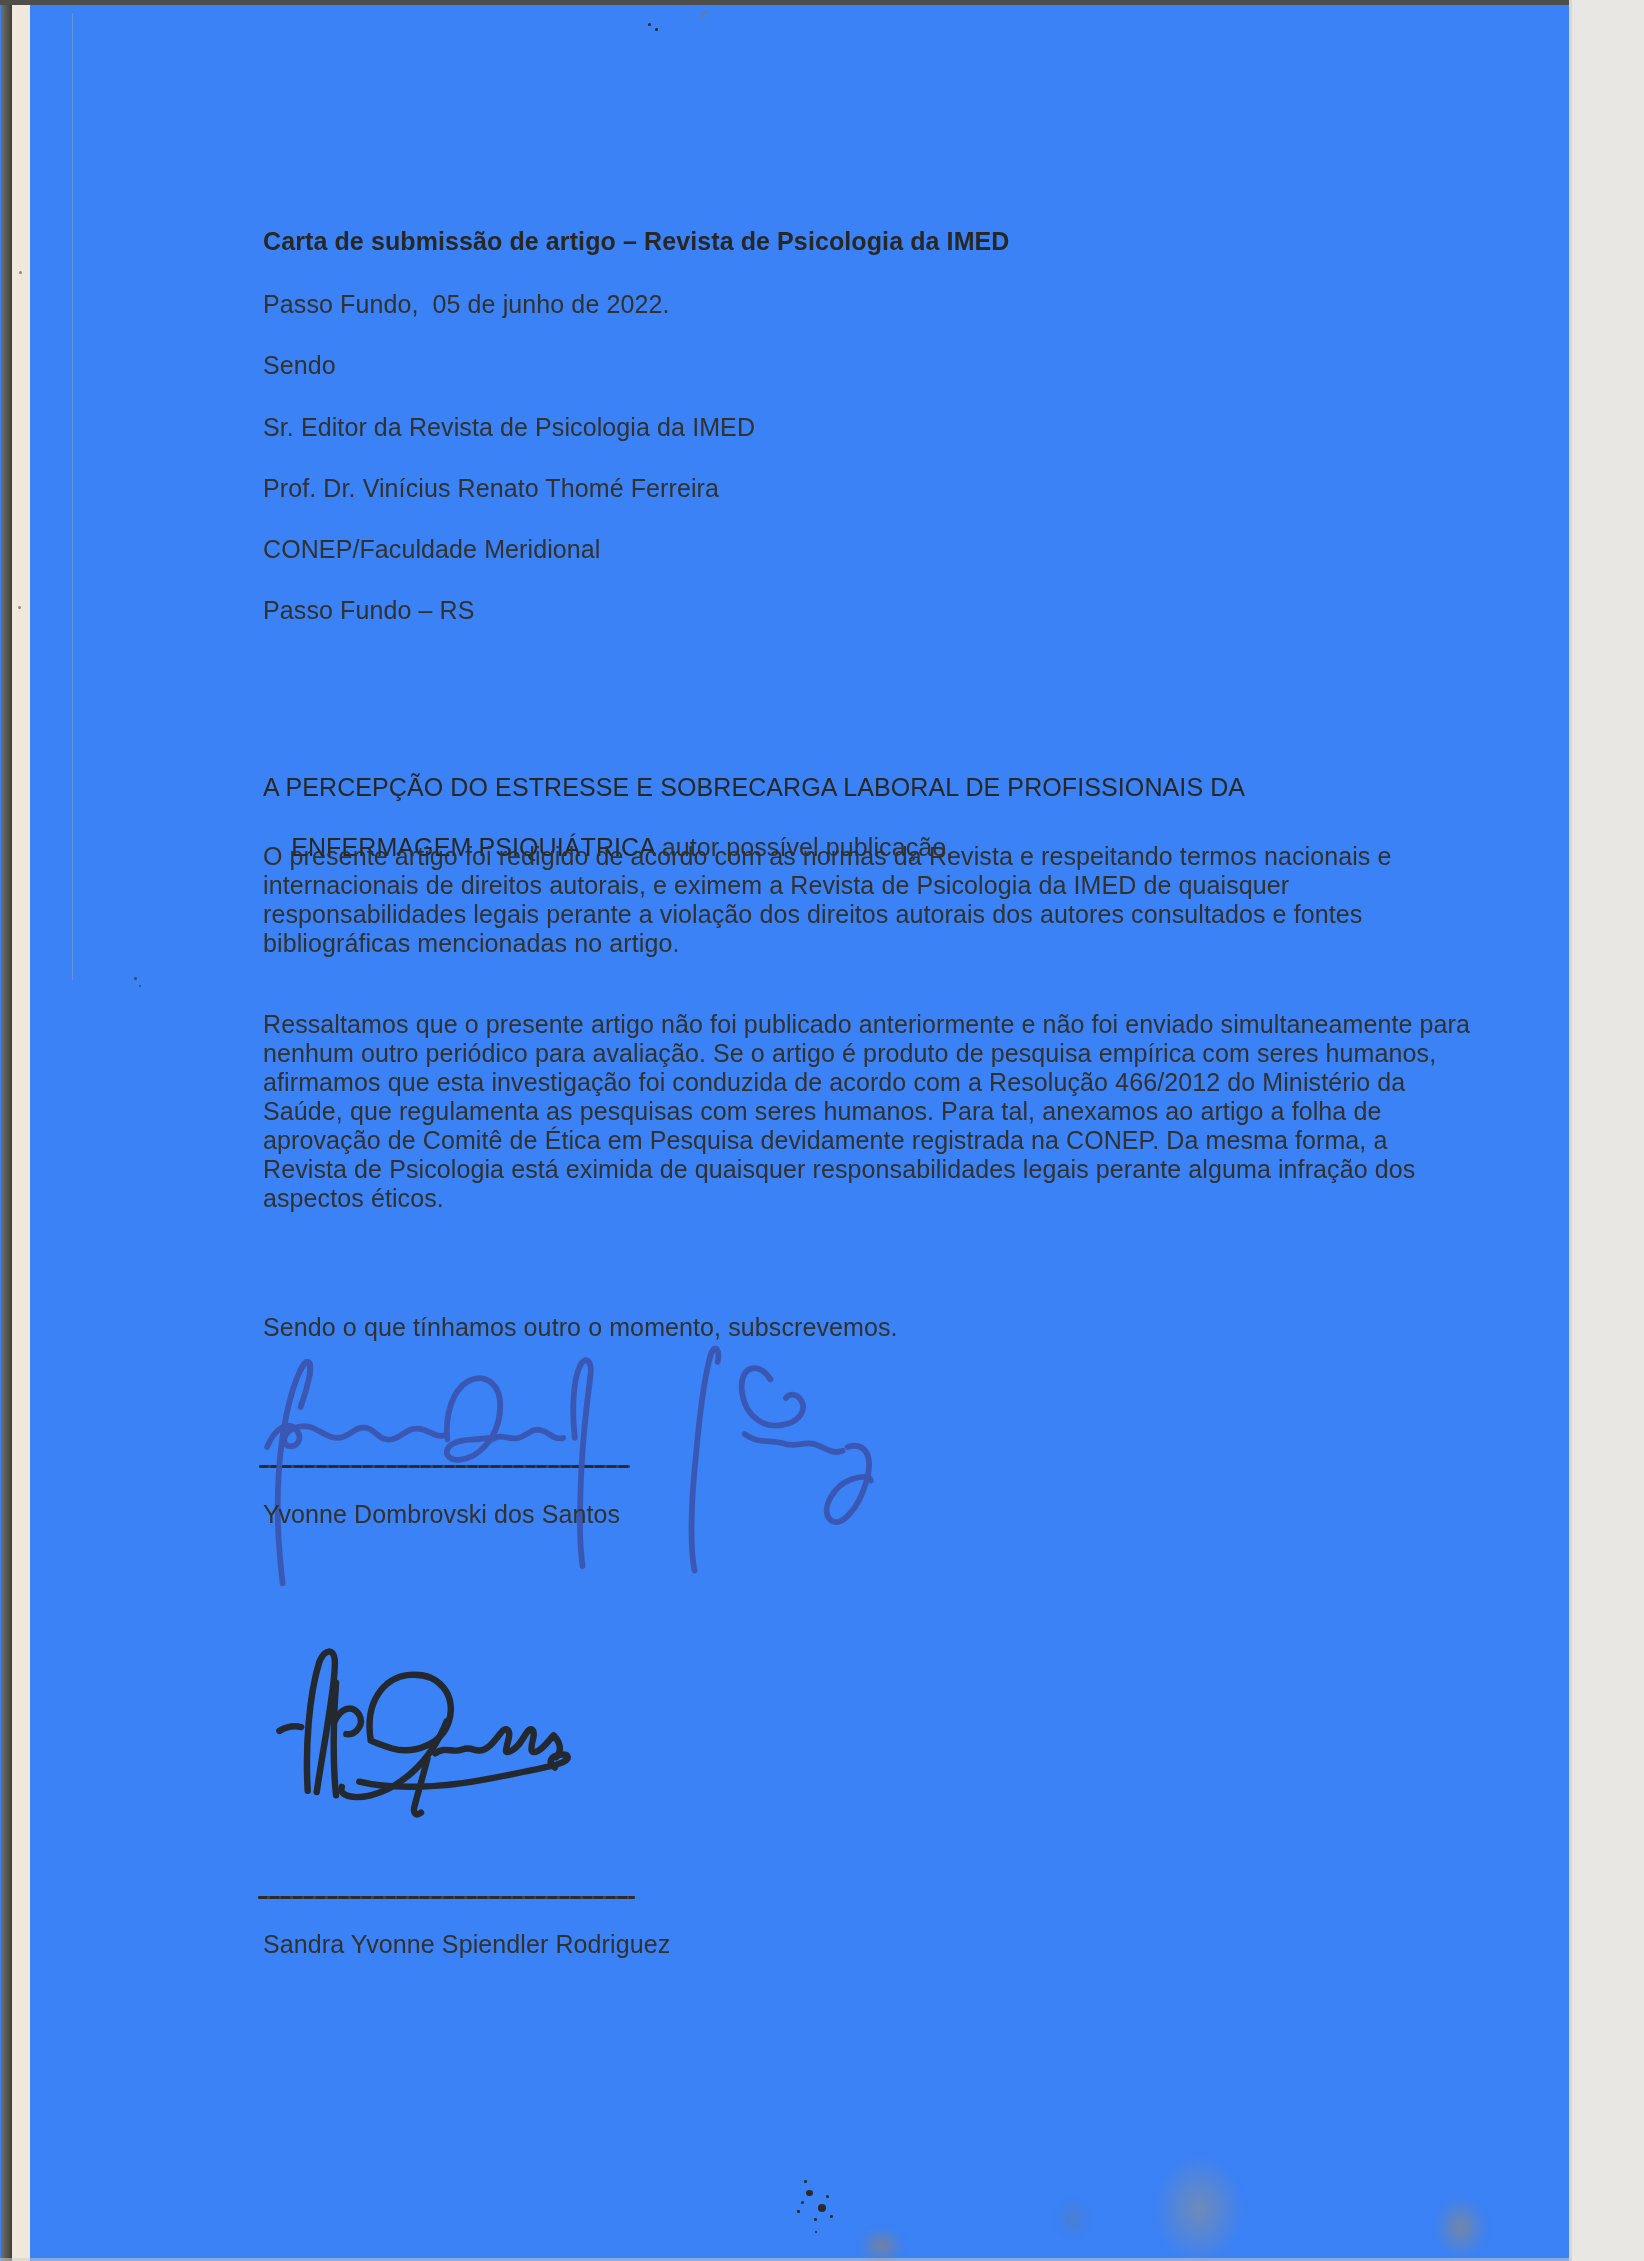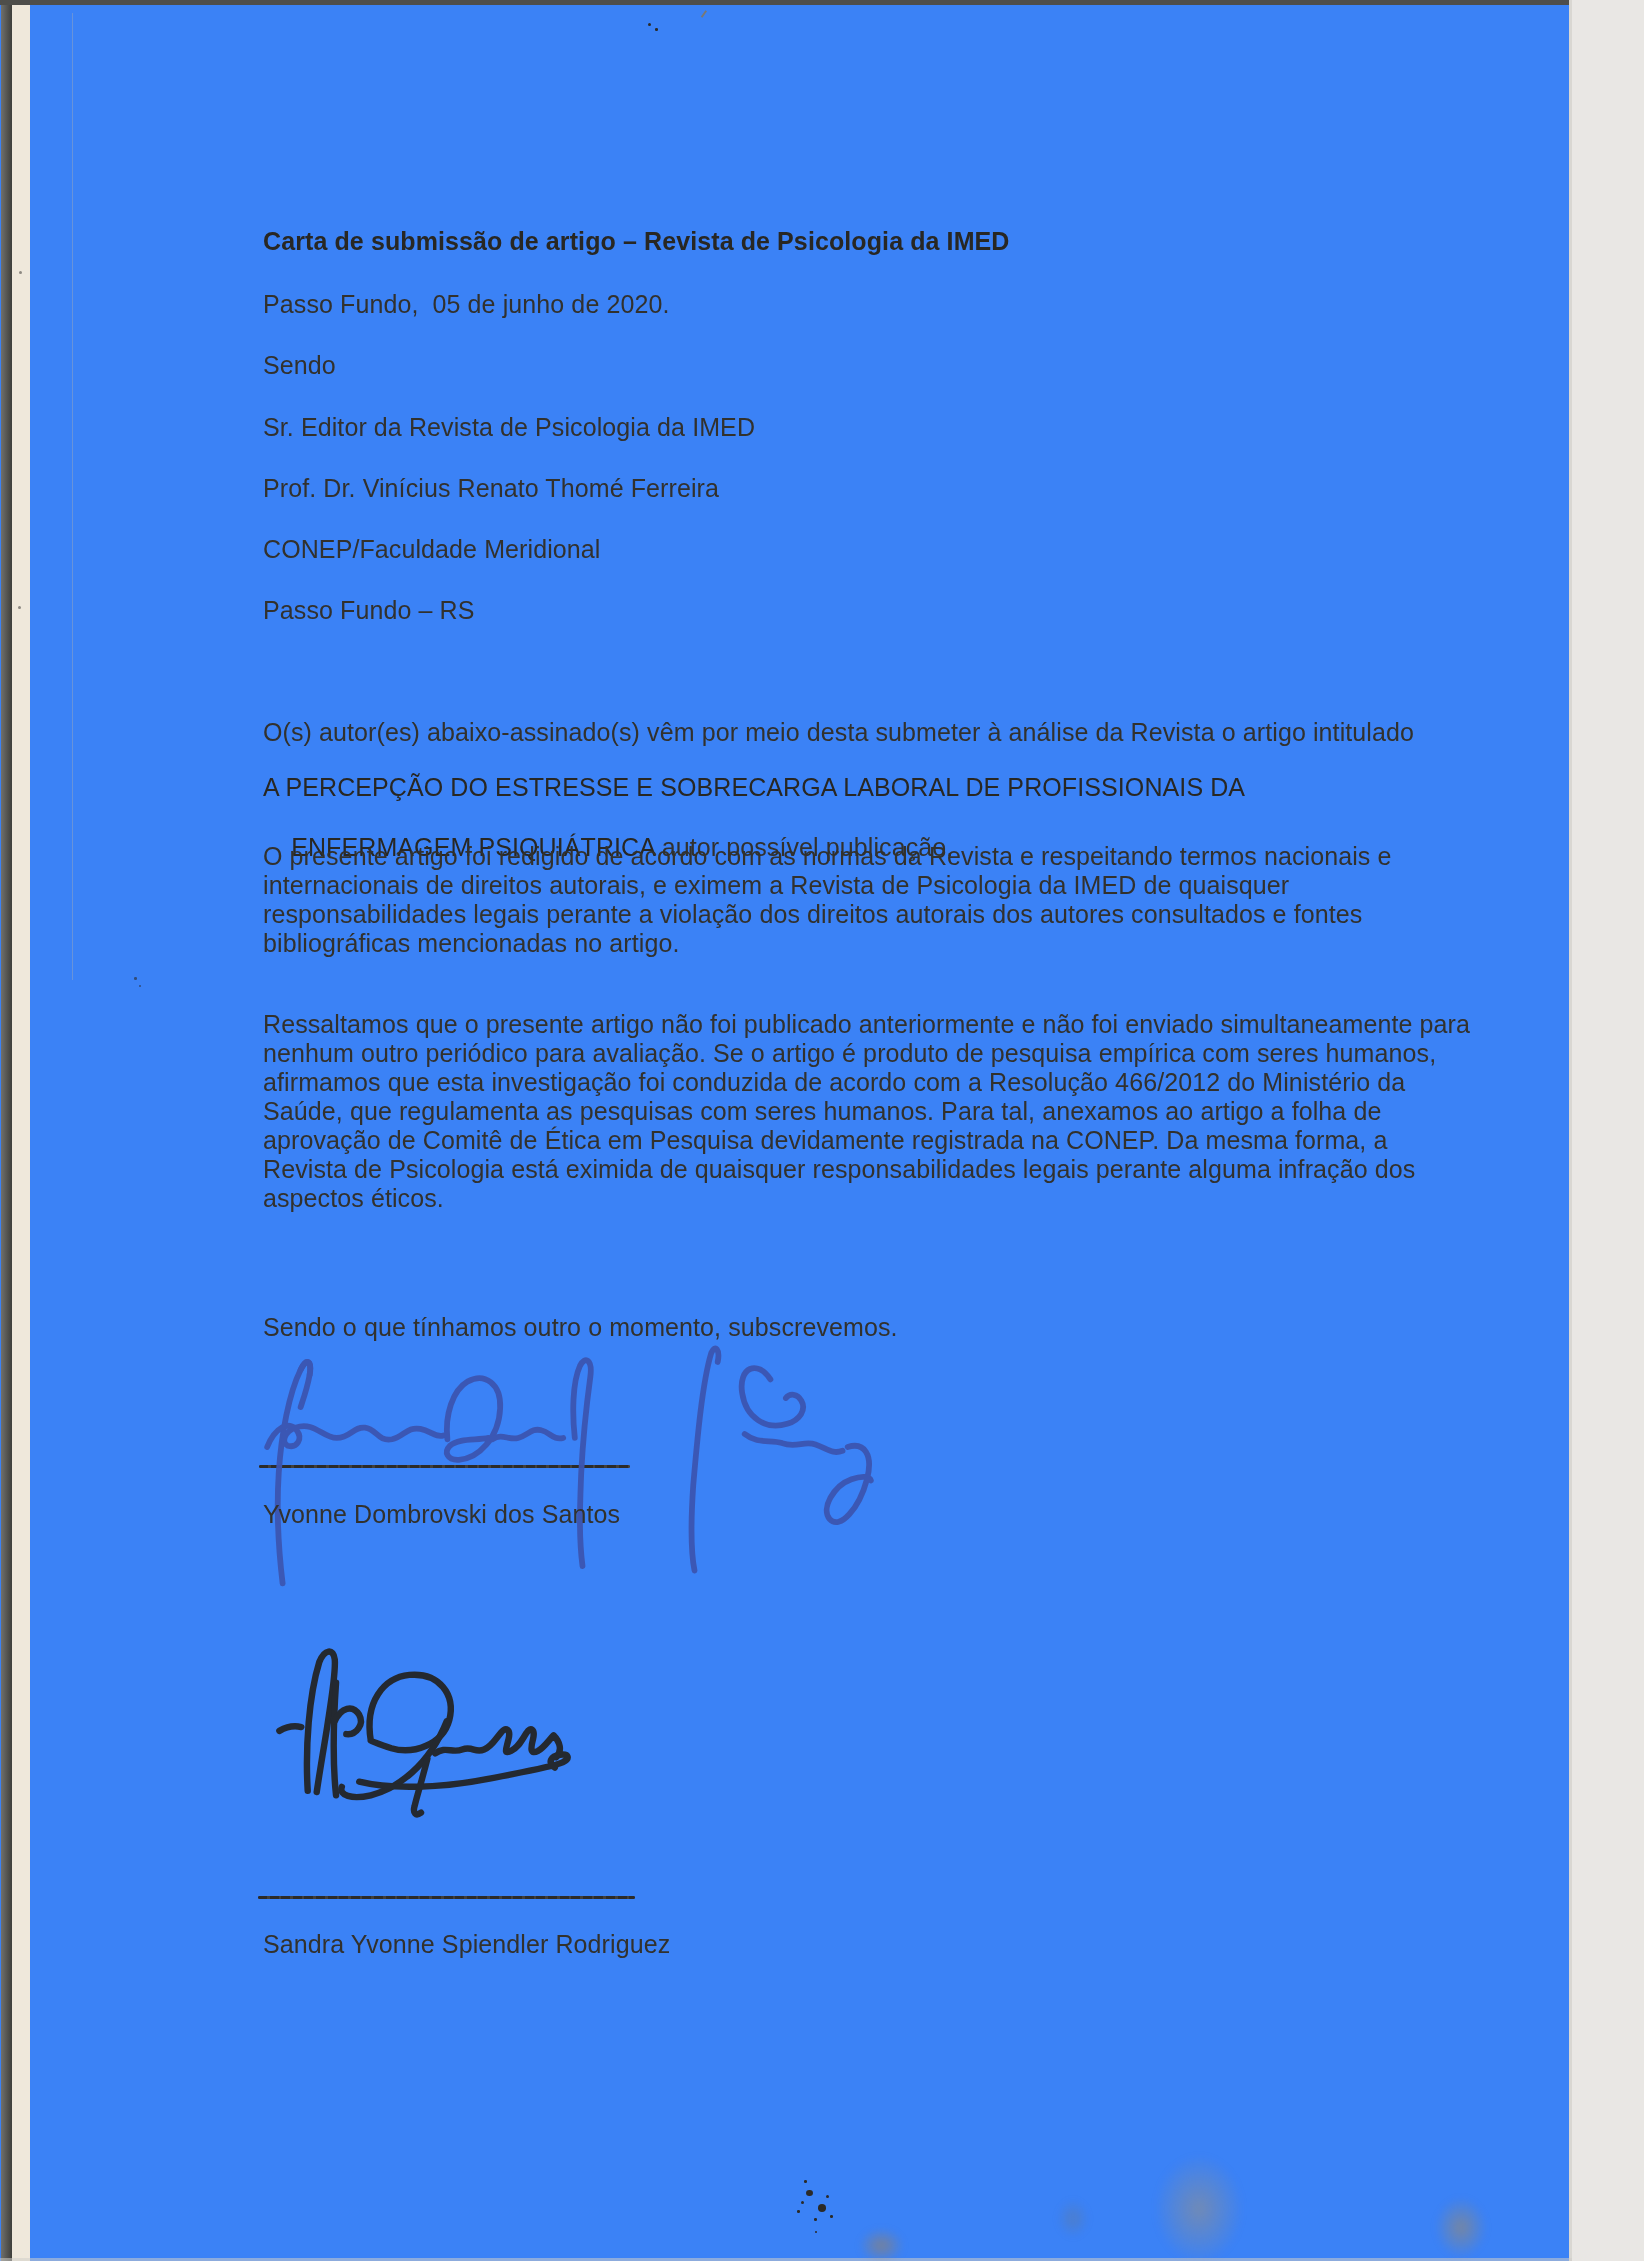--- a/index.html
+++ b/index.html
@@ -35,29 +35,28 @@
 <div class="scan">
 
   <div class="edge-left-dark"></div>
   <div class="edge-left-cream"></div>
   <div class="edge-top"></div>
   <div class="edge-right"></div>
   <div class="edge-bottom"></div>
   <div class="crease-v"></div>
 
   <div class="t title" style="top:227px">Carta de submissão de artigo – Revista de Psicologia da IMED</div>
-  <div class="t" style="top:290px">Passo Fundo,  05 de junho de 2020.</div>
+  <div class="t" style="top:290px">Passo Fundo,  05 de junho de 2022.</div>
 
   <div class="t" style="top:351px">Sendo</div>
   <div class="t" style="top:413px">Sr. Editor da Revista de Psicologia da IMED</div>
   <div class="t" style="top:474px">Prof. Dr. Vinícius Renato Thomé Ferreira</div>
   <div class="t" style="top:535px">CONEP/Faculdade Meridional</div>
   <div class="t" style="top:596px">Passo Fundo – RS</div>
 
-  <div class="t" style="top:718px">O(s) autor(es) abaixo-assinado(s) vêm por meio desta submeter à análise da Revista o artigo intitulado</div>
 
   <div class="t" style="top:772px;line-height:30px;white-space:pre"><span class="b">A PERCEPÇÃO DO ESTRESSE E SOBRECARGA LABORAL DE PROFISSIONAIS DA</span><br>
     <span class="b">ENFERMAGEM PSIQUIÁTRICA</span><span> autor possível publicação.</span></div>
 
   <div class="t para" style="top:842px">O presente artigo foi redigido de acordo com as normas da Revista e respeitando termos nacionais e internacionais de direitos autorais, e eximem a Revista de Psicologia da IMED de quaisquer responsabilidades legais perante a violação dos direitos autorais dos autores consultados e fontes bibliográficas mencionadas no artigo.</div>
 
   <div class="t para" style="top:1010px">Ressaltamos que o presente artigo não foi publicado anteriormente e não foi enviado simultaneamente para nenhum outro periódico para avaliação.  Se o artigo é produto de pesquisa empírica com seres humanos, afirmamos que esta investigação foi conduzida de acordo com a Resolução 466/2012 do Ministério da Saúde, que regulamenta as pesquisas com seres humanos. Para tal, anexamos ao artigo a folha de aprovação de Comitê de Ética em Pesquisa devidamente registrada na CONEP. Da mesma forma, a Revista de Psicologia está eximida de quaisquer responsabilidades legais perante alguma infração dos aspectos éticos.</div>
 
   <div class="t" style="top:1313px">Sendo o que tínhamos outro o momento, subscrevemos.</div>
 

